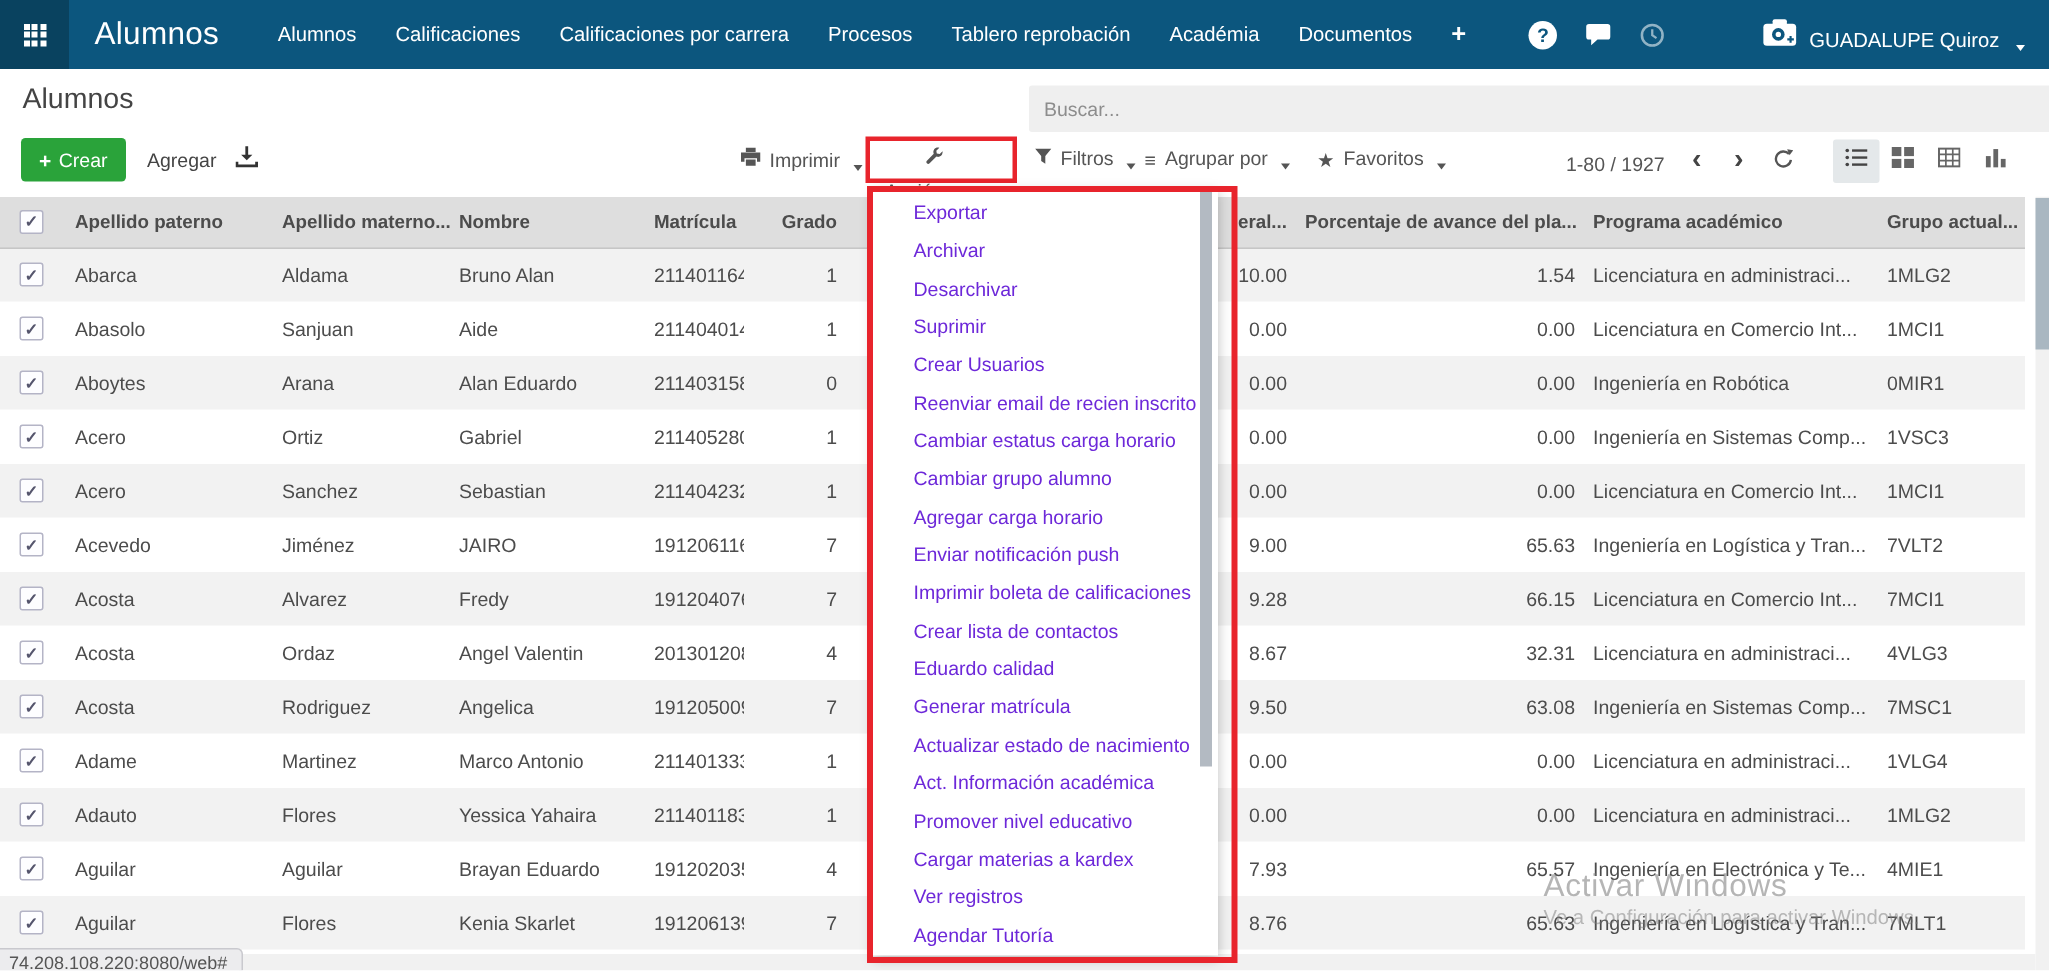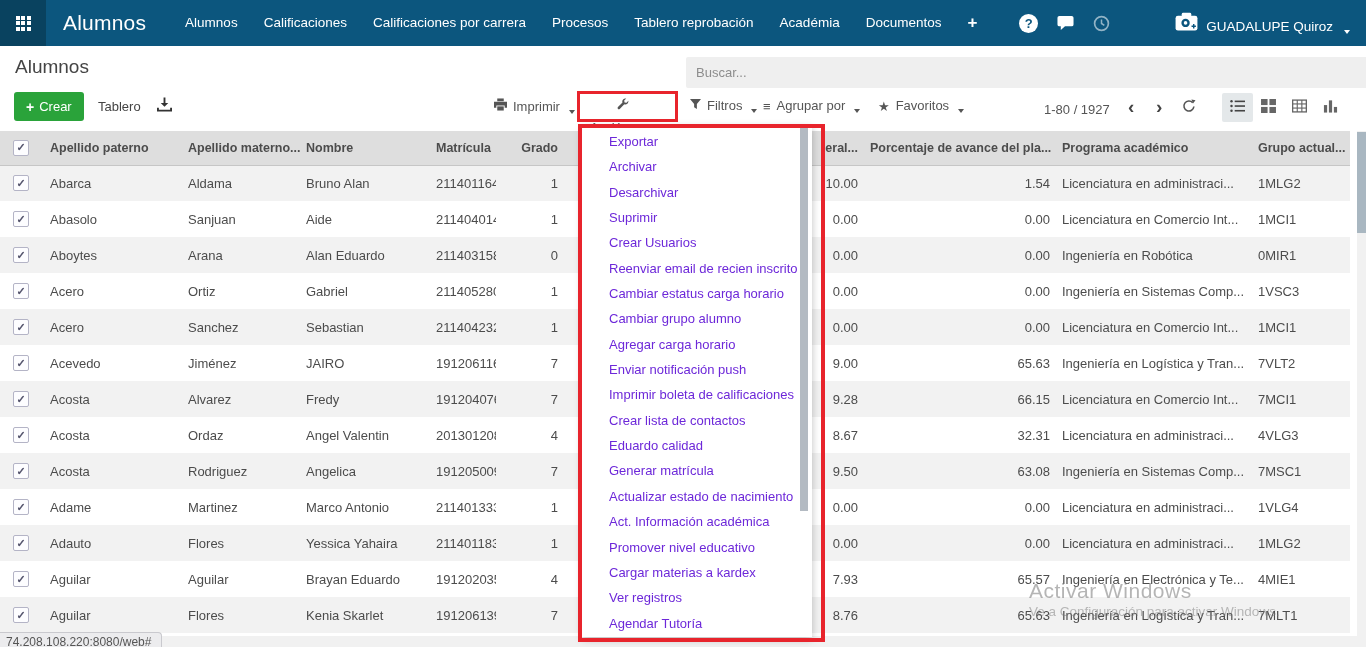--- a/index.html
+++ b/index.html
@@ -164,21 +164,21 @@
           <circle cx="6.3" cy="6.3" r="4.6" fill="none" stroke="#555" stroke-width="1.5"></circle>
           <line x1="9.9" y1="9.9" x2="14.6" y2="14.6" stroke="#555" stroke-width="1.7"></line>
         </svg>
     </span>
   </div>
 
   <button class="btn-create">
     <span class="plus-glyph">+</span>
     <span>Crear</span>
   </button>
-  <div class="link-import">Tablero</div>
+  <div class="link-import">Agregar</div>
   <span class="icon-download">
     <svg width="15" height="15" viewBox="0 0 16 15">
         <path fill="#333" d="M7 0h2v6h3L8 10 4 6h3z"></path>
         <path fill="#333" d="M0 11h2v2h12v-2h2v4H0z"></path>
       </svg>
   </span>
 
   <div class="ctl ctl-print">
     <span>
       <svg width="13" height="13" viewBox="0 0 14 13">

